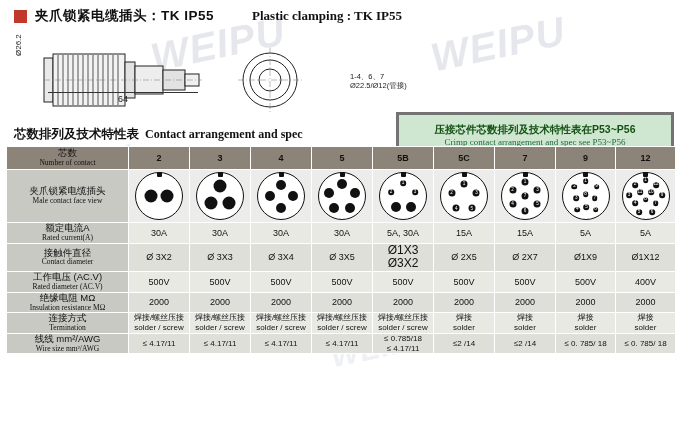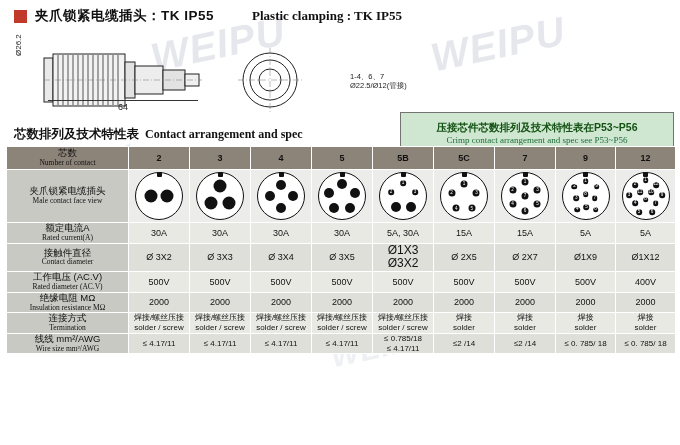--- a/index.html
+++ b/index.html
@@ -46,36 +46,36 @@
   
   .drawing{
     position:absolute;left:0;top:28px;width:680px;height:92px;
   }
   .dim-left{
     position:absolute;left:14px;top:28px;font-size:8px;color:#222;
     transform:rotate(-90deg);transform-origin:left top;white-space:nowrap;
   }
   .conn-body{position:absolute;left:42px;top:20px;}
   .dim-64{
-    position:absolute;left:48px;top:72px;width:150px;text-align:center;font-size:9px;color:#222;
+    position:absolute;left:48px;top:64px;width:150px;text-align:center;font-size:9px;color:#222;
   }
   .dim-64 .bar{
     position:relative;height:1px;background:#333;margin-bottom:1px;
   }
   .right-dim{
     position:absolute;left:330px;top:44px;font-size:7.5px;color:#222;line-height:1.25;margin-left:20px;
   }
 
   
   .sec-bar{
     position:absolute;left:0;top:112px;width:680px;height:44px;
   }
   .sec-green{
     position:absolute;right:6px;top:0;width:272px;height:40px;background:#cfe7d0;
-    border:1px solid #737373;
+    border:3px solid #737373;
     display:flex;flex-direction:column;justify-content:center;align-items:center;
   }
   .sec-green .g1{font-size:10.5px;font-weight:bold;color:#145214;}
   .sec-green .g2{font-size:9px;color:#1d6b3a;font-family:"Liberation Serif", serif;}
   .sec-title{
     position:absolute;left:14px;top:14px;font-size:12.5px;font-weight:bold;color:#111;
   }
   .sec-title .en{font-family:"Liberation Serif", serif;font-size:12px;margin-left:6px;}
 
   

